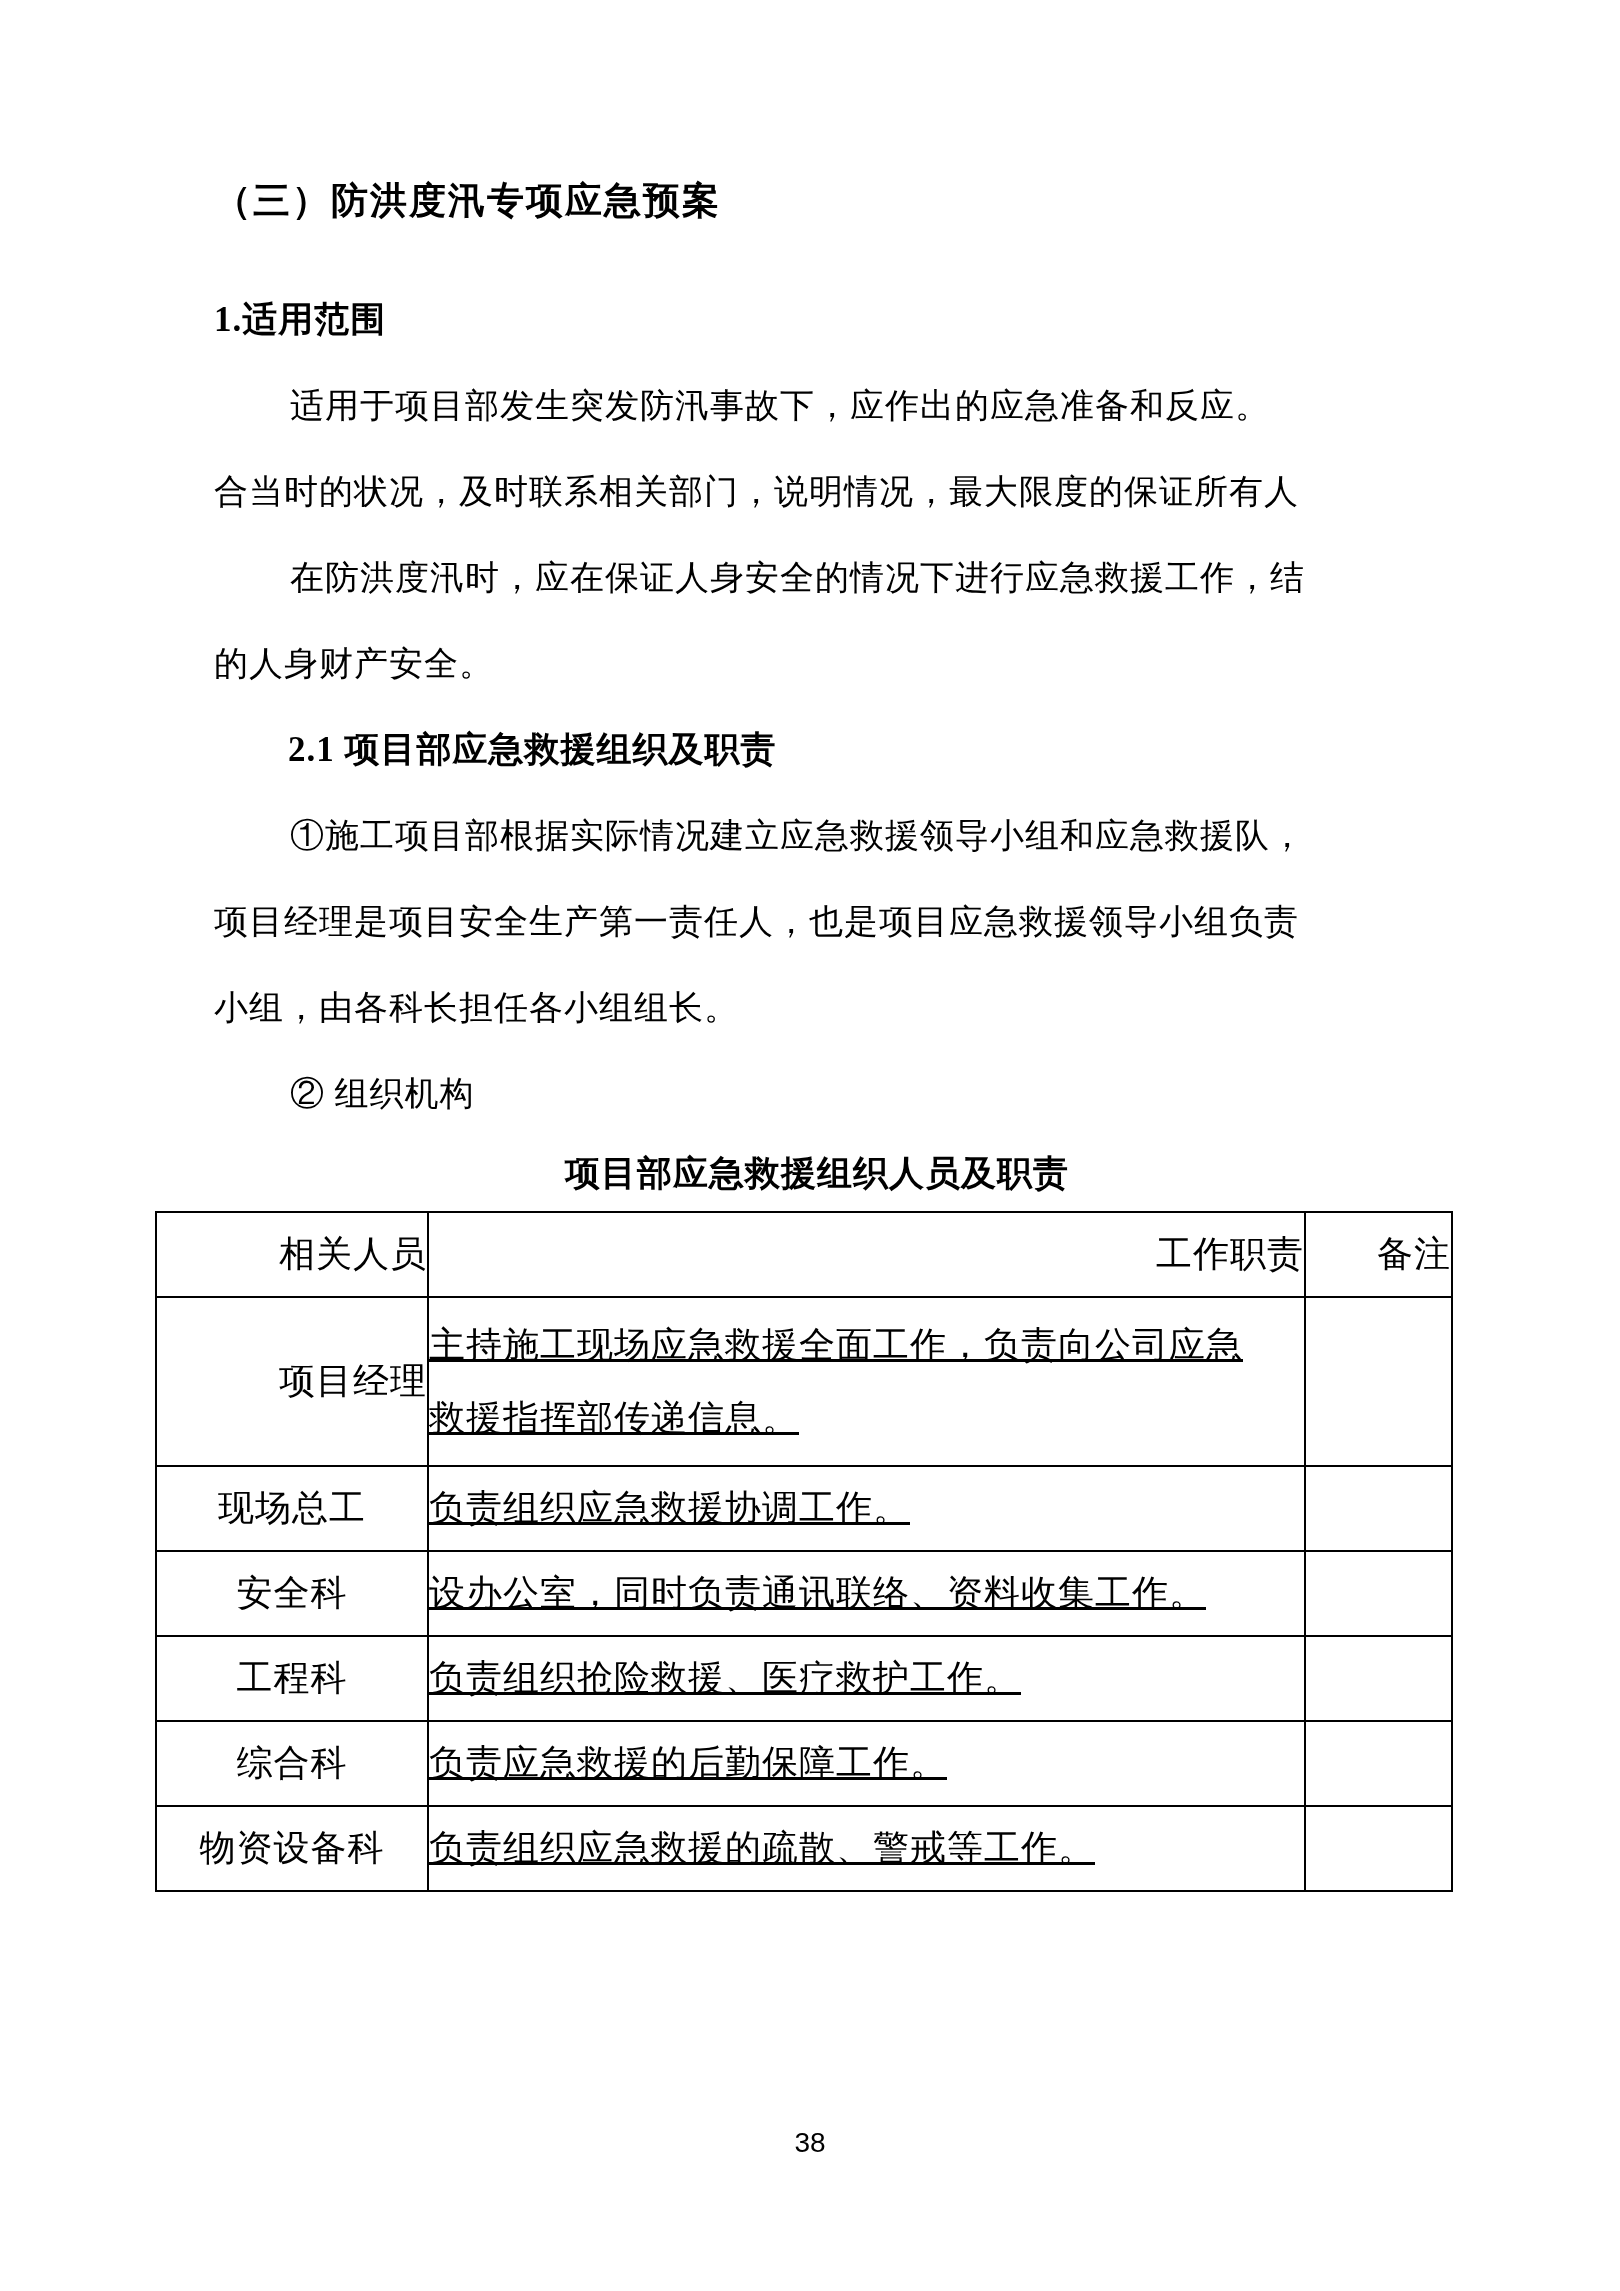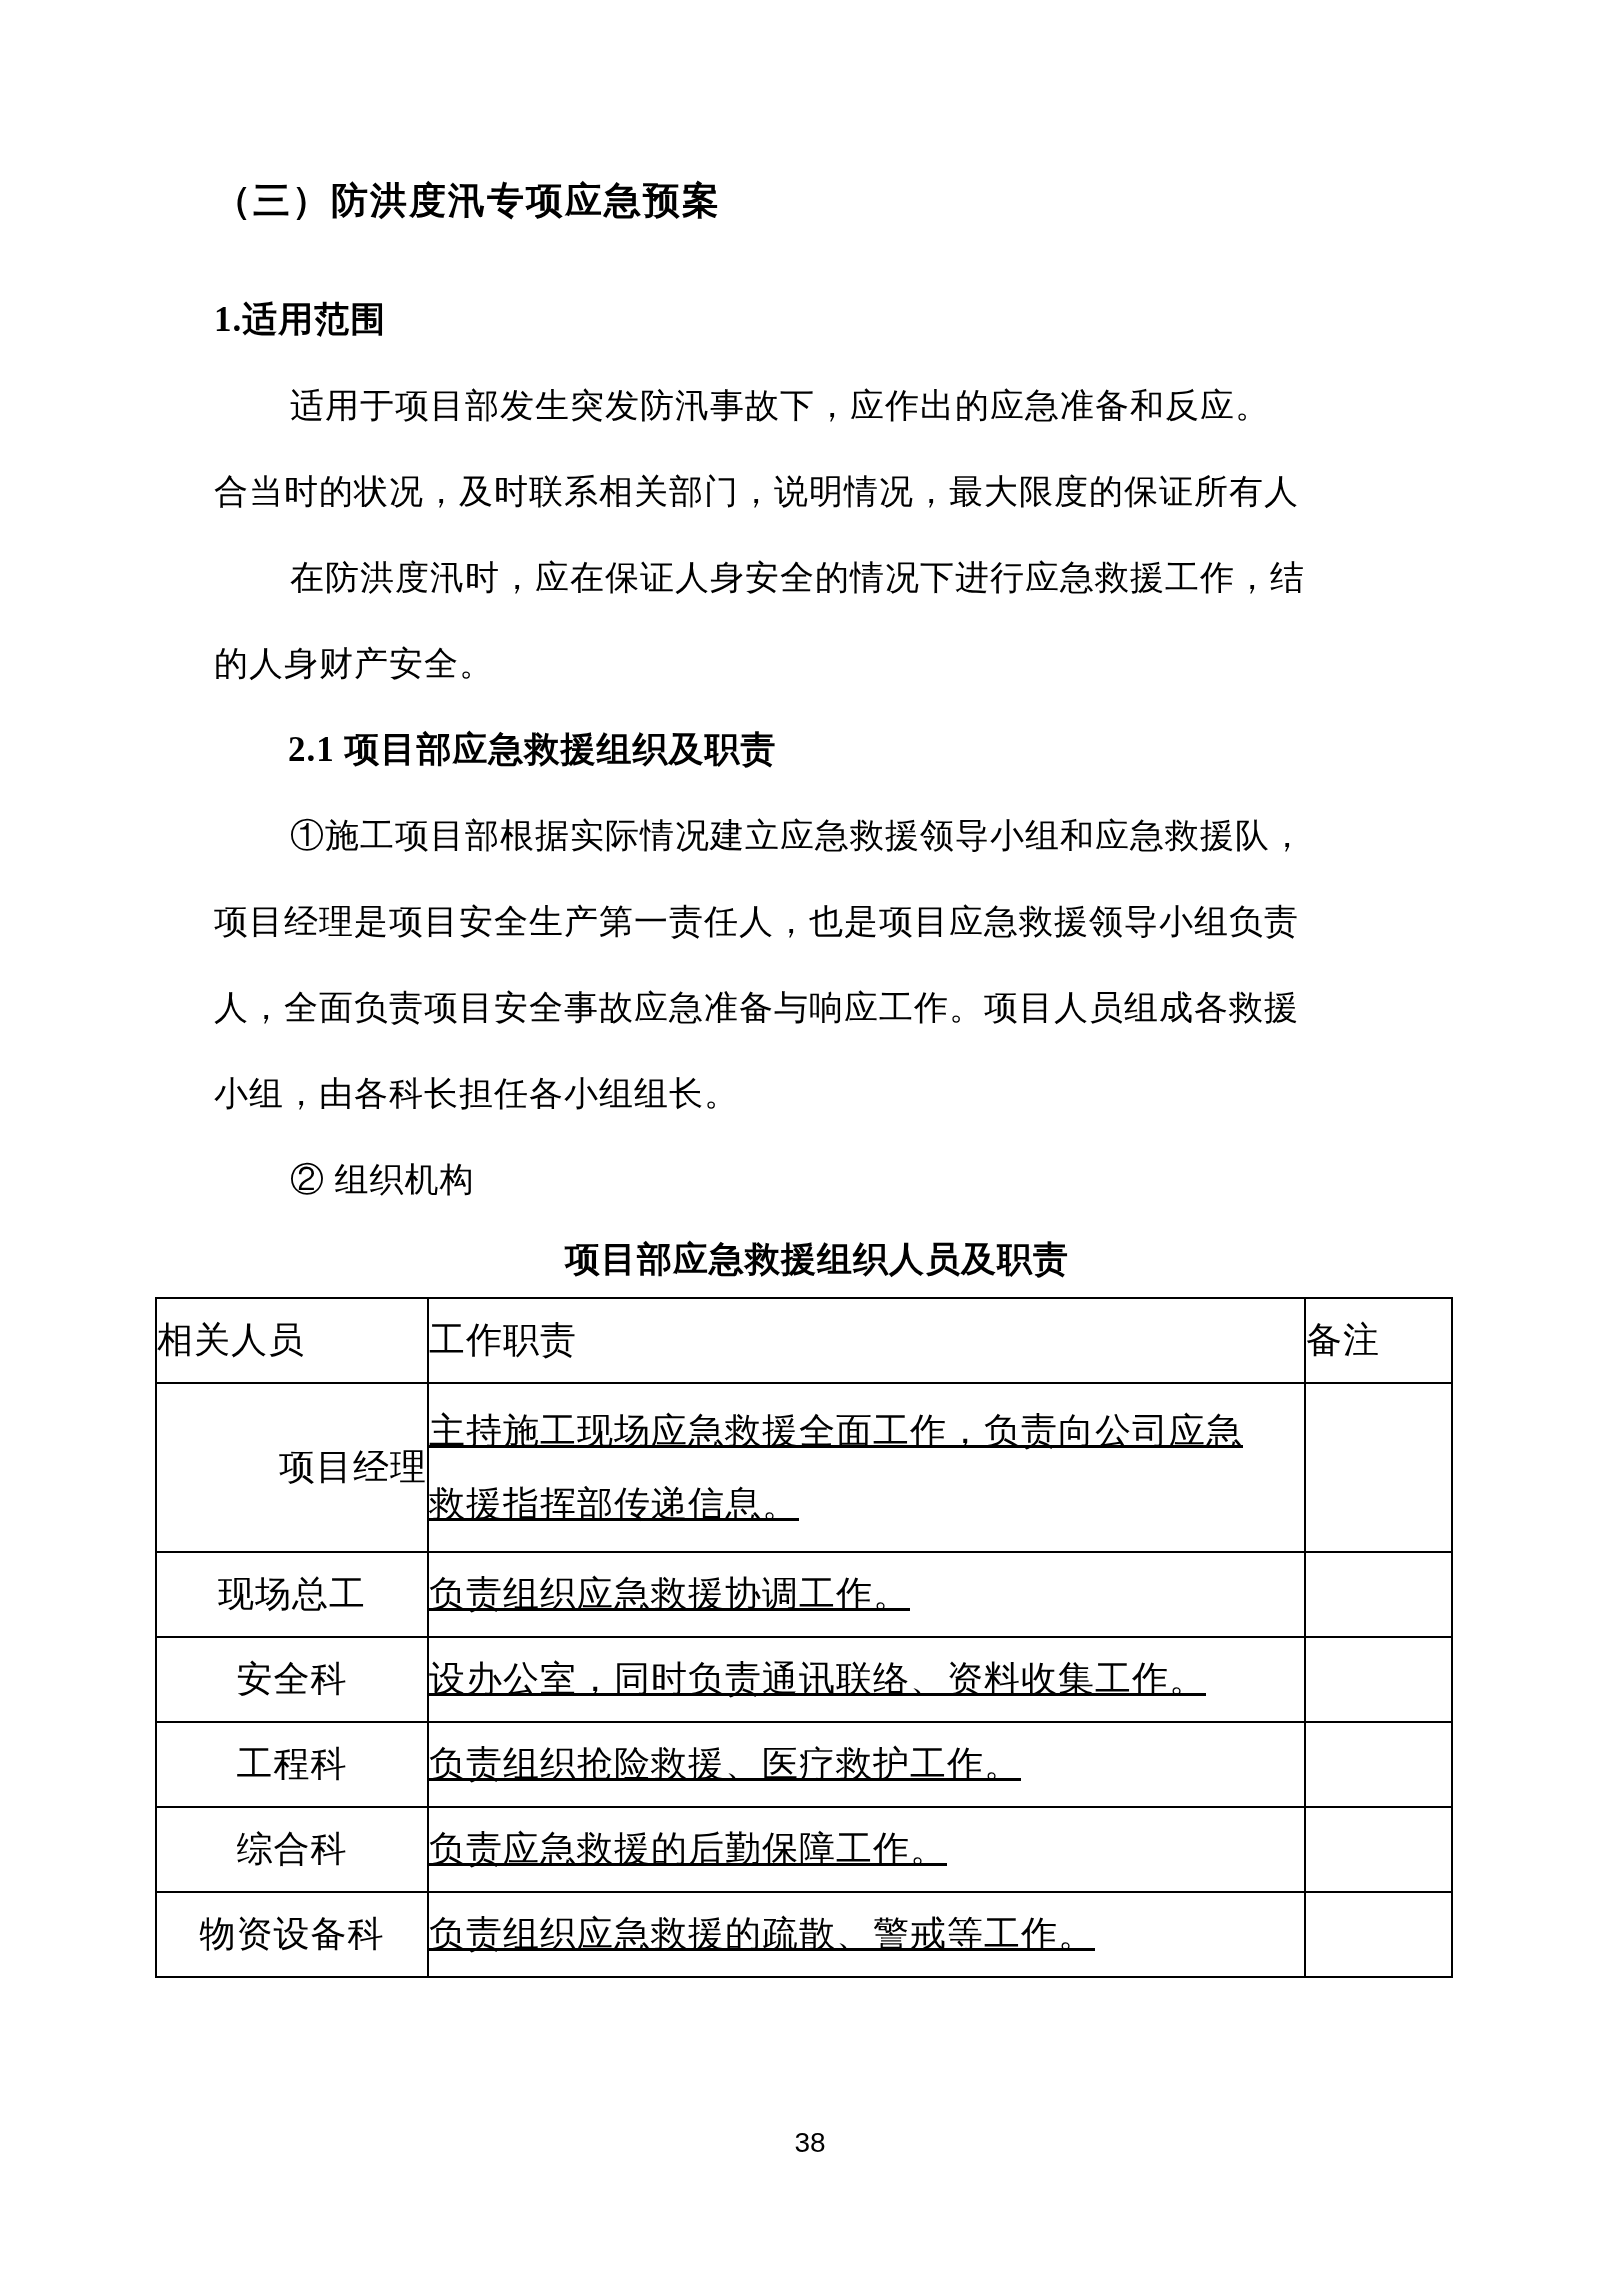--- a/index.html
+++ b/index.html
@@ -42,21 +42,21 @@
     width:1297px; font-size:36px;
   }
   table.org th, table.org td {
     border:2.9px solid #000; padding:0; font-weight:normal;
     vertical-align:middle;
   }
   .col-person { width:272px; }
   .col-duty   { width:877px; }
   .col-note   { width:147px; }
 
-  .th-cell   { height:83px; text-align:left; letter-spacing:1px;border-radius:6px; }
+  .th-cell   { height:83px; text-align:right; letter-spacing:1px;border-radius:6px; }
   .person-cell { height:83px; text-align:center; letter-spacing:1px; }
   .person-cell.tall { height:167px;text-align:right; }
   .duty-cell { padding-left:29px; padding-right:15.7px; letter-spacing:1px; text-align:left;text-decoration:underline; }
   .duty-line { white-space:nowrap; }
   .duty-multi .duty-line { line-height:73px; }
   .note-cell { }
 
   .pageno {
     position:absolute; top:2127px; left:0; width:100%;
     text-align:center; font-size:28px;
@@ -82,21 +82,20 @@
       <div class="bline">合当时的状况，及时联系相关部门，说明情况，最大限度的保证所有人</div>
       <div class="bline indent">在防洪度汛时，应在保证人身安全的情况下进行应急救援工作，结</div>
       <div class="bline">的人身财产安全。</div>
     </div>
 
     <div class="h h-indent">2.1 项目部应急救援组织及职责</div>
 
     <div>
       <div class="bline indent">①施工项目部根据实际情况建立应急救援领导小组和应急救援队，</div>
       <div class="bline">项目经理是项目安全生产第一责任人，也是项目应急救援领导小组负责</div>
-      <div class="bline">人，全面负责项目安全事故应急准备与响应工作。项目人员组成各救援</div>
       <div class="bline">小组，由各科长担任各小组组长。</div>
     </div>
 
     <div class="bline indent">② 组织机构</div>
 
     <div class="table-title">项目部应急救援组织人员及职责</div>
 
     <table class="org">
       <colgroup>
         <col class="col-person">

